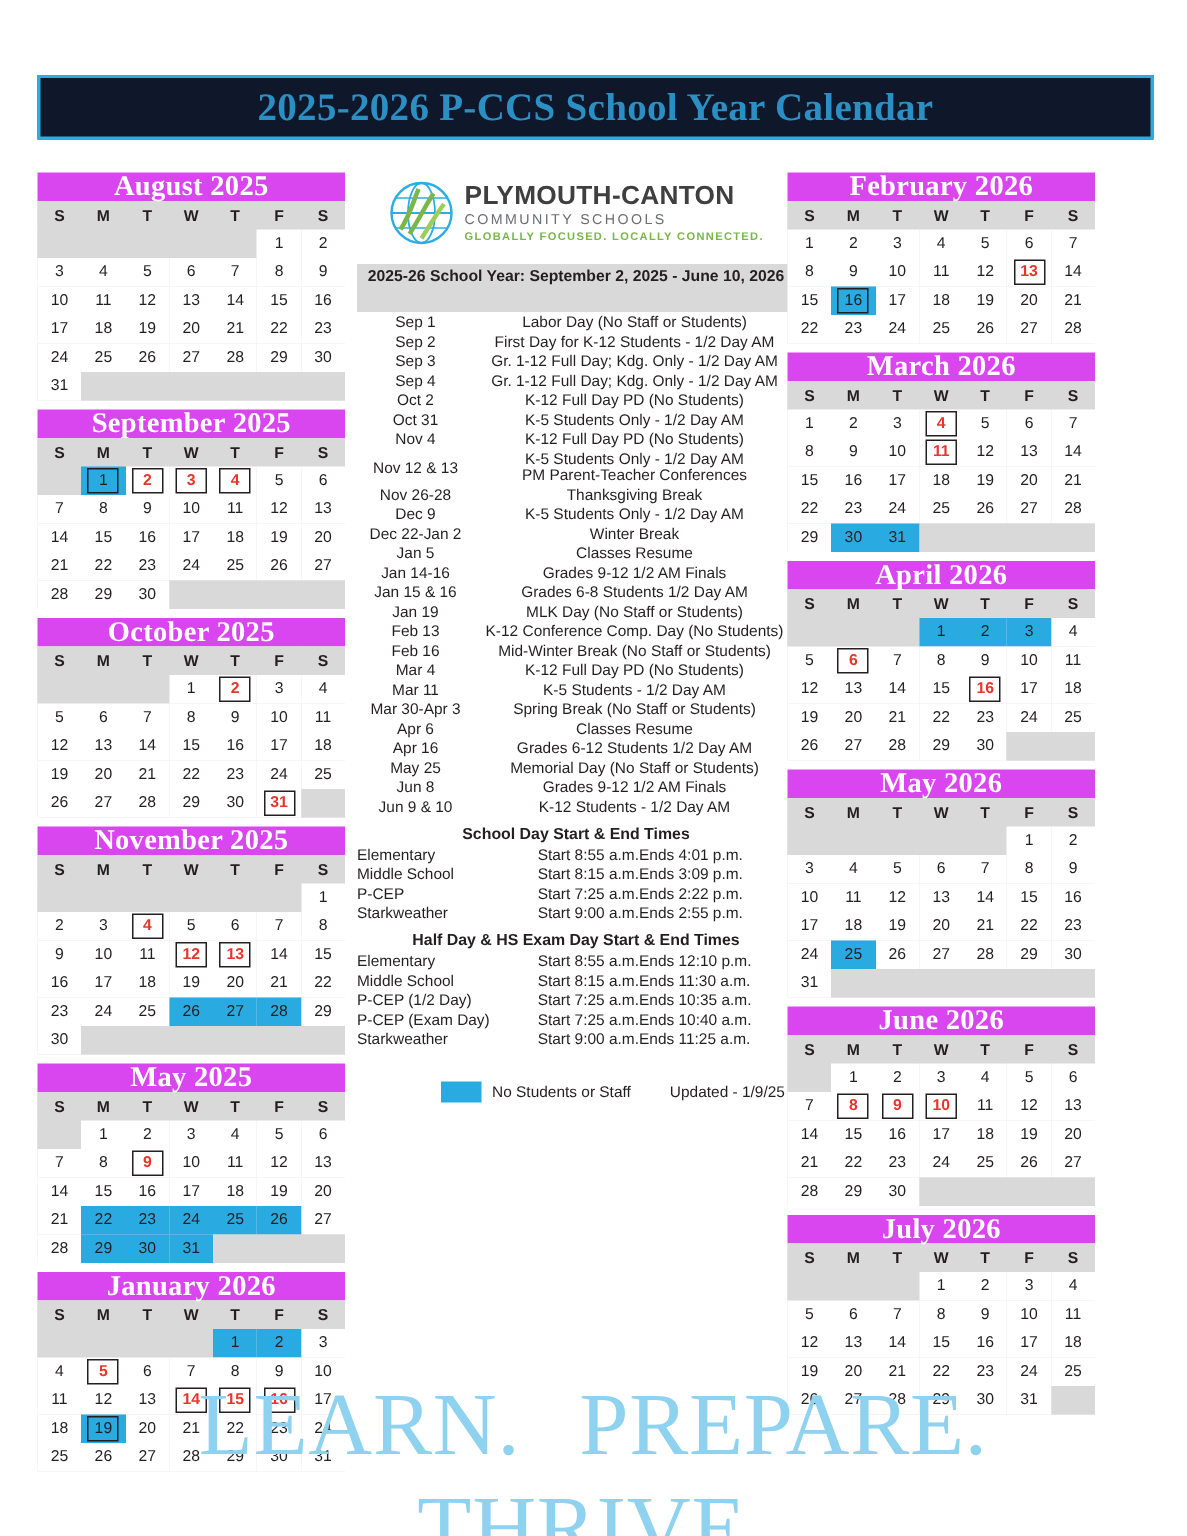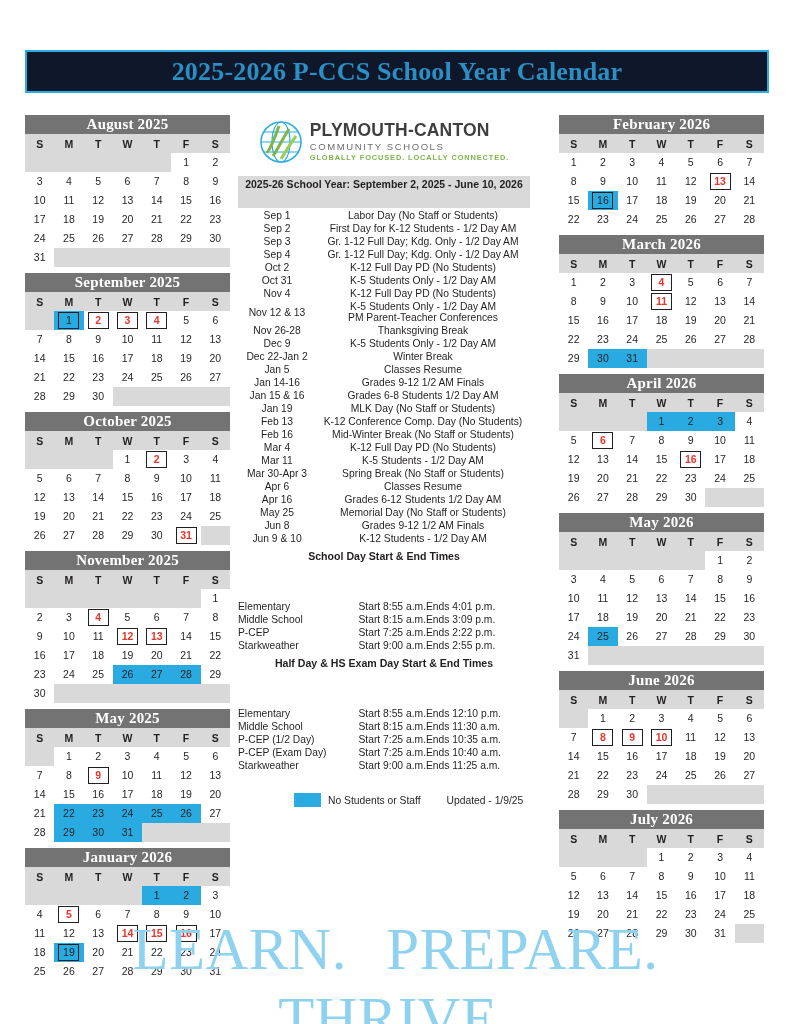--- a/index.html
+++ b/index.html
@@ -24,28 +24,28 @@
     font-family:"Liberation Serif", serif;
     font-weight:bold;
     font-size:26px;
     color:#2b8fc4;
     letter-spacing:.2px;
   }
 
   
   .col{position:absolute;width:205px;}
   .col-left{left:25px;top:115px;}
-  .col-right{left:559px;top:115px;}
+  .col-right{left:525px;top:115px;}
 
   
   .month{margin-bottom:6px;}
   .month-head{
-    background:#737373;color:#ffffff;
+    background:#d946ef;color:#ffffff;
     font-family:"Liberation Serif", serif;
-    font-size:15px;font-weight:bold;
+    font-size:19px;font-weight:bold;
     text-align:center;height:19px;line-height:19px;
     letter-spacing:.2px;
   }
   table.cal{
     border-collapse:collapse;width:205px;
     background:#d9d9d9;
     table-layout:fixed;
   }
   table.cal td, table.cal th{
     width:29.28px;height:19px;
@@ -85,21 +85,21 @@
     background:#d9d9d9;text-align:center;font-size:10.5px;font-weight:bold;
     height:32px;line-height:16px;margin-bottom:1px;
   }
   table.evt{border-collapse:collapse;width:292px;table-layout:fixed;}
   table.evt td{font-size:10.3px;padding:1px 0;vertical-align:middle;}
   td.evt-date{width:78px;text-align:center;}
   td.evt-desc{text-align:center;}
   .sec-head{
     text-align:center;font-size:10.6px;font-weight:bold;padding-top:5px;padding-bottom:2px;
   }
-  table.times{border-collapse:collapse;width:292px;table-layout:fixed;margin-top:36px;}
+  table.times{border-collapse:collapse;width:292px;table-layout:fixed;}
   table.times td{font-size:10.3px;padding:1px 0;}
   td.t-label{width:96px;text-align:left;padding-left:14px;}
   td.t-start{width:92px;text-align:right;}
   td.t-end{text-align:left;}
   .legend{display:flex;align-items:center;margin-top:21px;padding-left:56px;font-size:10.3px;}
   .legend .swatch{width:27px;height:14px;background:#29abe2;margin-right:7px;}
   .legend .upd{margin-left:26px;}
 
   
   .slogan{

